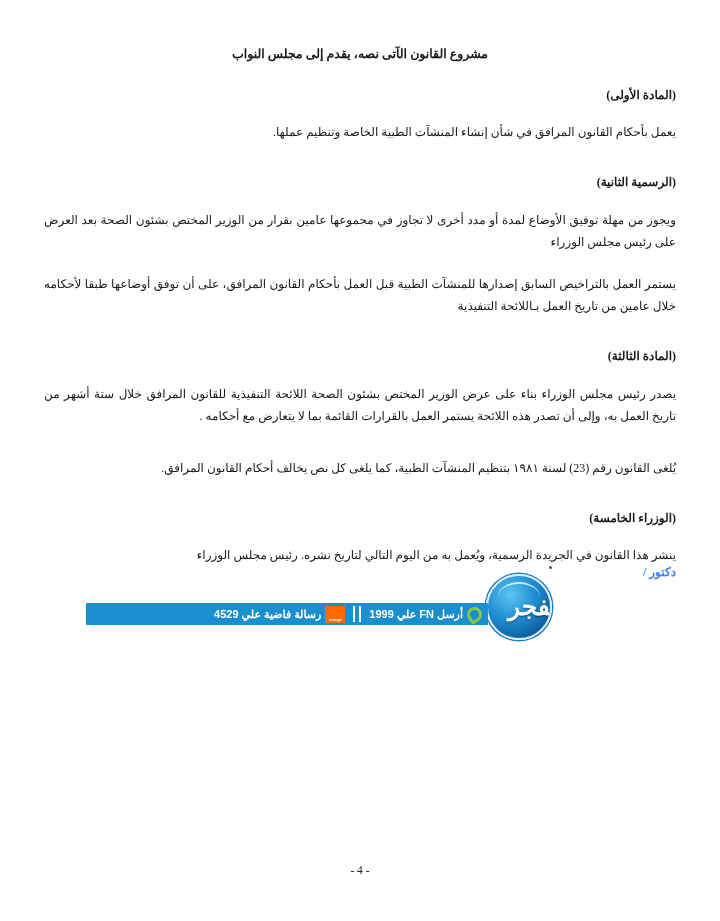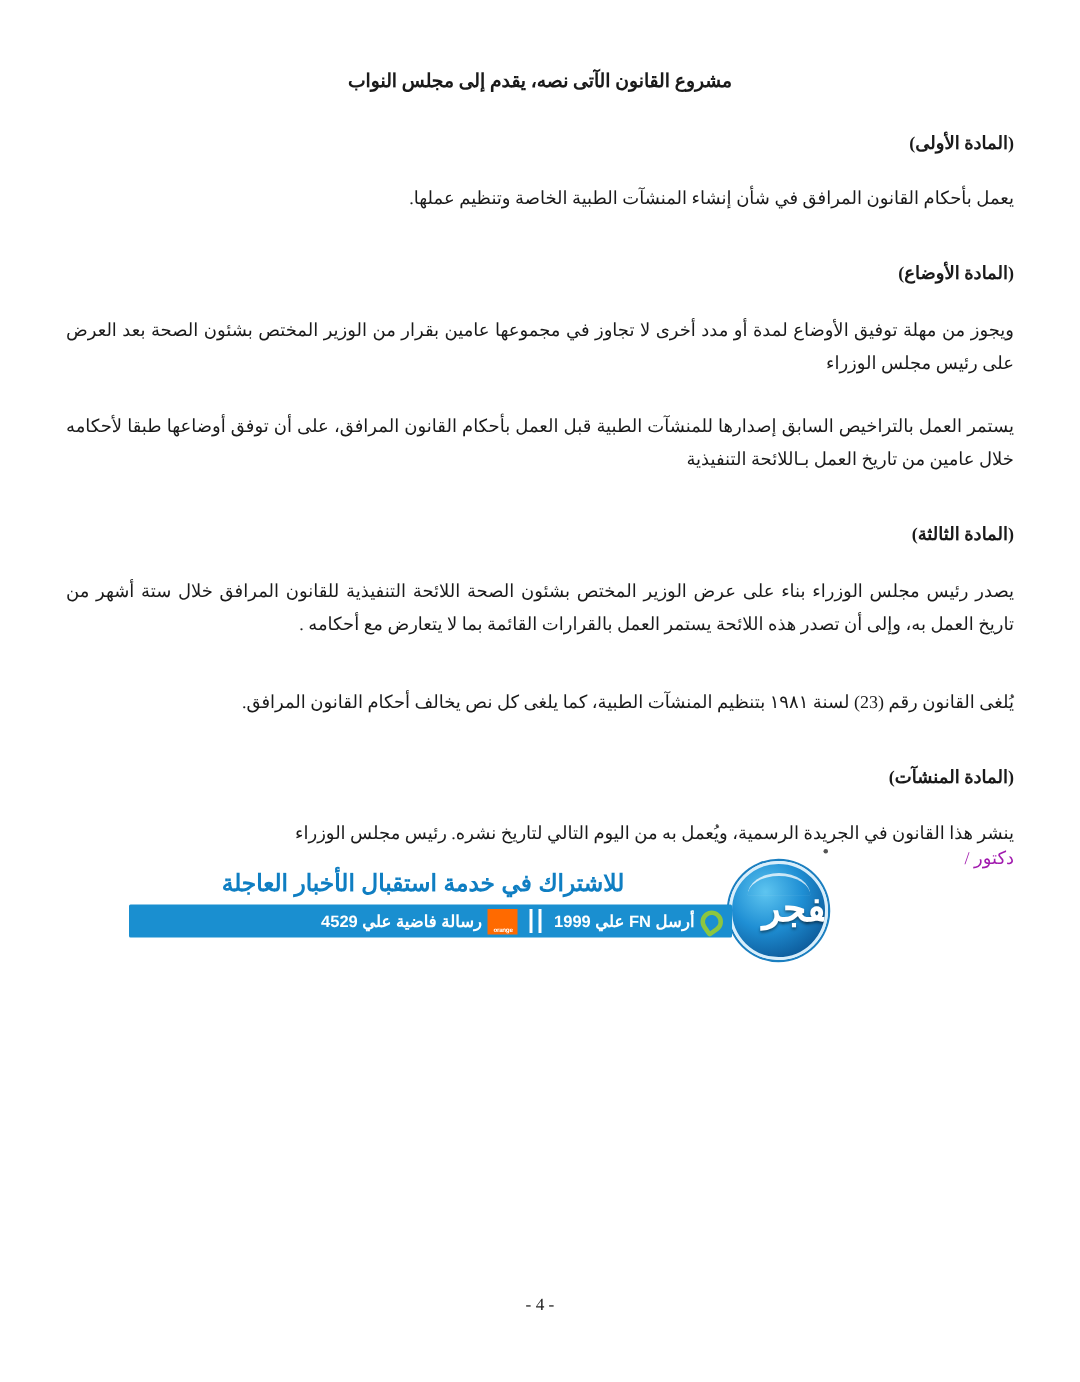--- a/index.html
+++ b/index.html
@@ -52,21 +52,22 @@
   .spacer-sm { height: 10px; }
 
   
   .signature {
     position: absolute;
     top: 565px;
     right: 44px;
     font-size: 12px;
     direction: rtl;
     white-space: nowrap;
-    color: #a21caf;
+    color: #3b82f6;
+    font-weight: bold;
   }
   .sig-dot {
     position: absolute;
     top: 566px;
     right: 168px;
     width: 3px;
     height: 3px;
     background: #555;
     border-radius: 50%;
   }
@@ -226,46 +227,45 @@
 
   <div class="content">
 
     <div class="doc-title">مشروع القانون الآتى نصه، يقدم إلى مجلس النواب</div>
 
     <div class="article-heading">(المادة الأولى)</div>
     <div class="article-body center-ish">يعمل بأحكام القانون المرافق في شأن إنشاء المنشآت الطبية الخاصة وتنظيم عملها.</div>
 
     <div class="spacer-sm"></div>
 
-    <div class="article-heading">(المادة الأوضاع)</div>
+    <div class="article-heading">(الرسمية الثانية)</div>
     <div class="article-body">ويجوز من مهلة توفيق الأوضاع لمدة أو مدد أخرى لا تجاوز في مجموعها عامين بقرار من الوزير المختص بشئون الصحة بعد العرض على رئيس مجلس الوزراء</div>
     <div class="article-body">يستمر العمل بالتراخيص السابق إصدارها للمنشآت الطبية قبل العمل بأحكام القانون المرافق، على أن توفق أوضاعها طبقا لأحكامه خلال عامين من تاريخ العمل بـاللائحة التنفيذية</div>
 
     <div class="spacer-sm"></div>
 
     <div class="article-heading">(المادة الثالثة)</div>
     <div class="article-body">يصدر رئيس مجلس الوزراء بناء على عرض الوزير المختص بشئون الصحة اللائحة التنفيذية للقانون المرافق خلال ستة أشهر من تاريخ العمل به، وإلى أن تصدر هذه اللائحة يستمر العمل بالقرارات القائمة بما لا يتعارض مع أحكامه .</div>
 
     <div class="spacer-sm"></div>
 
     <div class="article-body center-ish">يُلغى القانون رقم (23) لسنة ١٩٨١ بتنظيم المنشآت الطبية، كما يلغى كل نص يخالف أحكام القانون المرافق.</div>
 
     <div class="spacer-sm"></div>
 
-    <div class="article-heading">(المادة المنشآت)</div>
+    <div class="article-heading">(الوزراء الخامسة)</div>
     <div class="article-body center-ish">ينشر هذا القانون في الجريدة الرسمية، ويُعمل به من اليوم التالي لتاريخ نشره. رئيس مجلس الوزراء</div>
 
   </div>
 
   <div class="signature">دكتور /</div>
   <div class="sig-dot"></div>
 
   <div class="ad-banner">
 
-    <div class="ad-headline">للاشتراك في خدمة استقبال الأخبار العاجلة</div>
 
     <div class="ad-logo">
       <div class="ad-logo-arc"></div>
       <div class="ad-logo-inner">الفجر</div>
     </div>
 
     <div class="ad-strip">
 
       <div class="ad-seg">
         <span class="carrier carrier-etisalat"></span>

